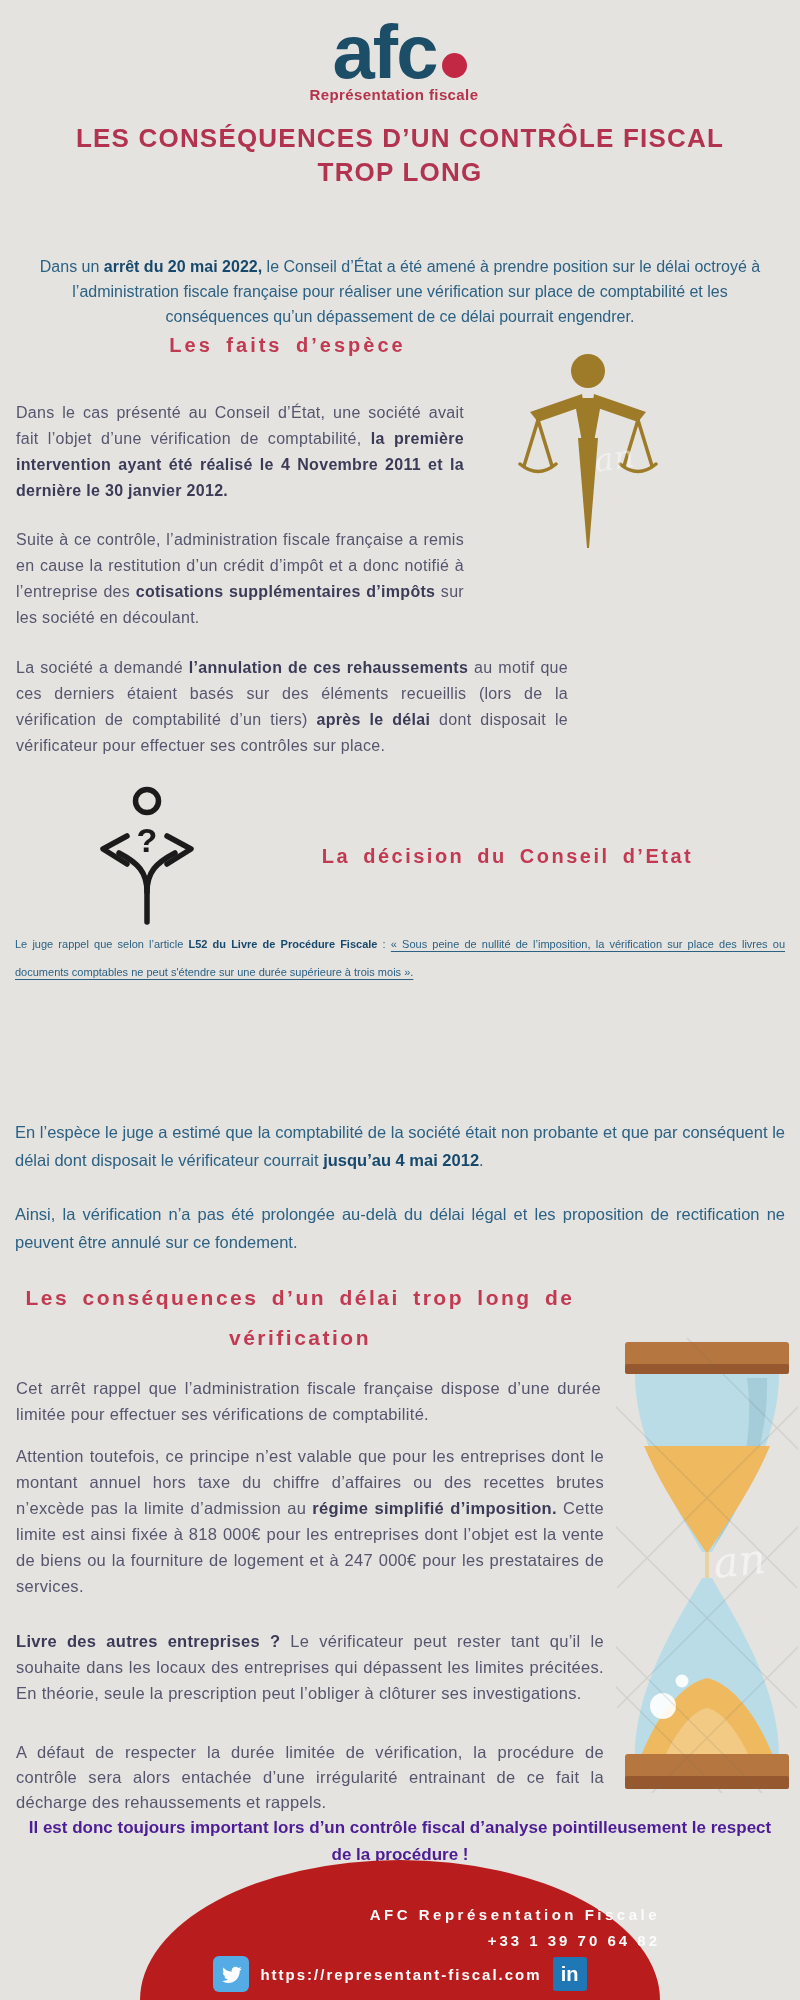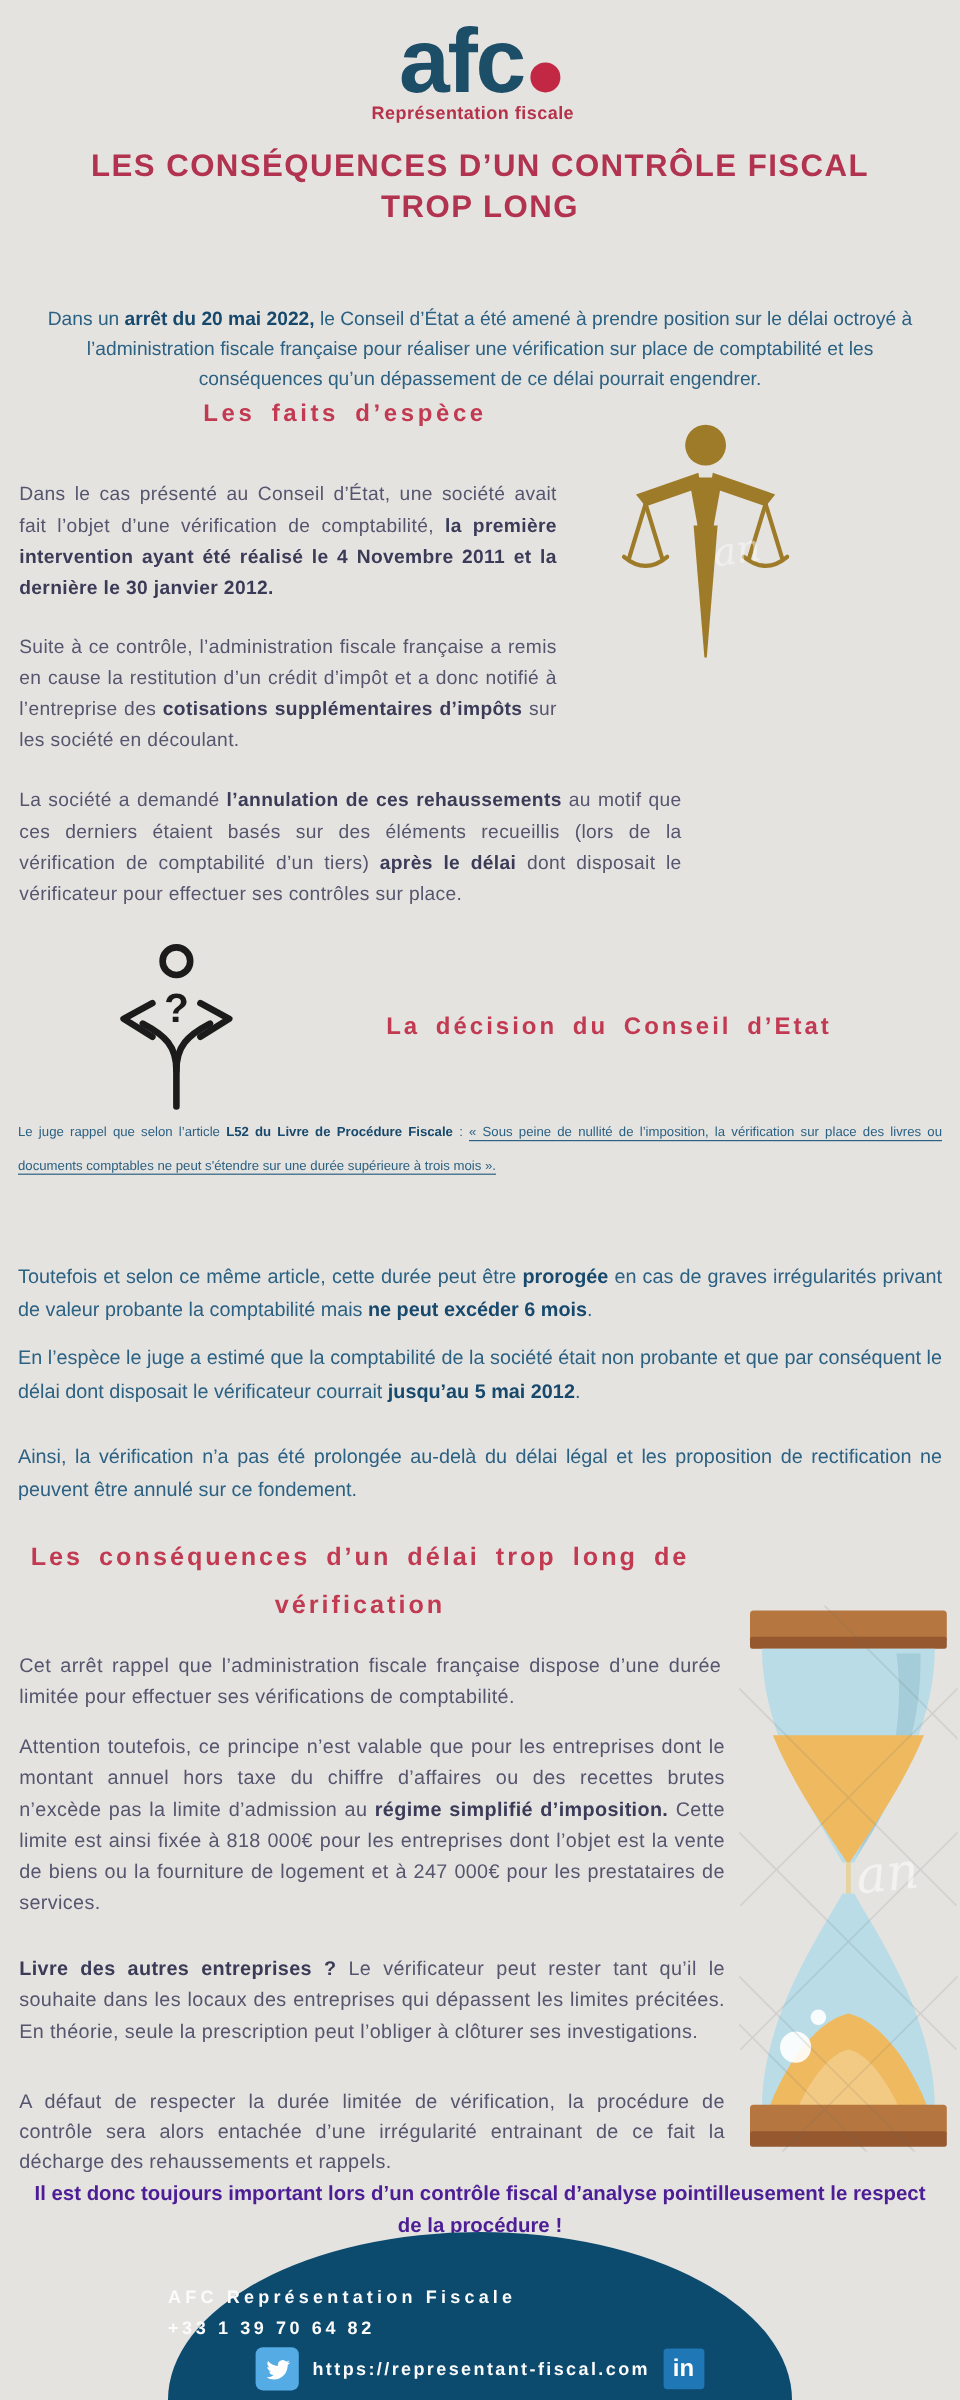--- a/index.html
+++ b/index.html
@@ -36,22 +36,22 @@
   .p-dec-4{top:1200px;left:15px;width:770px;font-size:16.5px;line-height:28px;}
   .h-cons{top:1278px;left:0;width:600px;font-size:21px;line-height:40px;letter-spacing:2.5px;}
   .p-cons-1{top:1375px;left:16px;width:585px;font-size:16.5px;line-height:26px;}
   .p-cons-2{top:1443px;left:16px;width:588px;font-size:16.5px;line-height:26px;}
   .p-cons-3{top:1628px;left:16px;width:588px;font-size:16.5px;line-height:26px;}
   .p-cons-4{top:1740px;left:16px;width:588px;font-size:16.5px;line-height:25px;}
   .hourglass{position:absolute;left:616px;top:1338px;width:182px;height:455px;}
   .closing{position:absolute;top:1814px;left:20px;width:760px;text-align:center;
            font-size:17px;font-weight:700;color:#4c1d95;line-height:27px;}
   
-  .dome{position:absolute;left:140px;top:1860px;width:520px;height:140px;background:#0c4a6e;
-        border-radius:260px 260px 0 0 / 140px 140px 0 0;text-align:left;color:#fbfbfb;}
+  .dome{position:absolute;left:140px;top:1860px;width:520px;height:140px;background:#b91c1c;
+        border-radius:260px 260px 0 0 / 140px 140px 0 0;text-align:right;color:#fbfbfb;}
   .dome-company{padding-top:46px;font-size:15px;font-weight:700;letter-spacing:3.5px;}
   .dome-phone{margin-top:9px;font-size:15px;font-weight:700;letter-spacing:3px;}
   .dome-row{margin-top:7px;display:flex;justify-content:center;align-items:center;gap:11px;}
   .dome-url{font-size:15px;font-weight:700;letter-spacing:2px;color:#fbfbfb;}
   .sq-tw{width:36px;height:36px;border-radius:6px;background:#55abe4;display:flex;align-items:center;justify-content:center;}
   .sq-li{width:34px;height:34px;border-radius:3px;background:#1f77b5;display:flex;align-items:center;justify-content:center;
          font-size:20px;font-weight:800;color:#ffffff;font-family:"Liberation Sans",sans-serif;}
   .wm{font-family:"DejaVu Serif",serif;font-style:italic;}
 </style>
 </head>
@@ -106,22 +106,21 @@
         <path d="M75,136 L75,106 C75,86 66,77 47,67"></path>
         <path d="M55,50 L31,63 L55,78"></path>
         <path d="M75,106 C75,86 84,77 103,67"></path>
         <path d="M95,50 L119,63 L95,78"></path>
       </g>
       <text x="75" y="66" font-size="34" font-weight="bold" fill="#1b1b1b" text-anchor="middle" font-family="Liberation Sans, sans-serif">?</text>
     </svg>
   </div>
   <div class="red-heading h-decision">La décision du Conseil d’Etat</div>
   <div class="para txt-steel p-dec-1"><span>Le juge rappel que selon l’article </span><span class="b">L52 du Livre de Procédure Fiscale</span><span> : </span><span class="u">« Sous peine de nullité de l’imposition, la vérification sur place des livres ou documents comptables ne peut s'étendre sur une durée supérieure à trois mois ».</span></div>
-  <div class="para txt-steel p-dec-2"><span>Toutefois et selon ce même article, cette durée peut être </span><span class="b">prorogée</span><span> en cas de graves irrégularités privant de valeur probante la comptabilité mais </span><span class="b">ne peut excéder 6 mois</span><span>.</span></div>
-  <div class="para txt-steel p-dec-3"><span>En l’espèce le juge a estimé que la comptabilité de la société était non probante et que par conséquent le délai dont disposait le vérificateur courrait </span><span class="b">jusqu’au 5 mai 2012</span><span>.</span></div>
+  <div class="para txt-steel p-dec-3"><span>En l’espèce le juge a estimé que la comptabilité de la société était non probante et que par conséquent le délai dont disposait le vérificateur courrait </span><span class="b">jusqu’au 4 mai 2012</span><span>.</span></div>
   <div class="para txt-steel p-dec-4"><span>Ainsi, la vérification n’a pas été prolongée au-delà du délai légal et les proposition de rectification ne peuvent être annulé sur ce fondement.</span></div>
 
   <div class="red-heading h-cons">Les conséquences d’un délai trop long de vérification</div>
   <div class="para txt-slate p-cons-1"><span>Cet arrêt rappel que l’administration fiscale française dispose d’une durée limitée pour effectuer ses vérifications de comptabilité.</span></div>
   <div class="para txt-slate p-cons-2"><span>Attention toutefois, ce principe n’est valable que pour les entreprises dont le montant annuel hors taxe du chiffre d’affaires ou des recettes brutes n’excède pas la limite d’admission au </span><span class="b">régime simplifié d’imposition.</span><span> Cette limite est ainsi fixée à 818 000€ pour les entreprises dont l’objet est la vente de biens ou la fourniture de logement et à 247 000€ pour les prestataires de services.</span></div>
   <div class="para txt-slate p-cons-3"><span class="b">Livre des autres entreprises ?</span><span>  Le vérificateur peut rester tant qu’il le souhaite dans les locaux des entreprises qui dépassent les limites précitées. En théorie, seule la prescription peut l’obliger à clôturer ses investigations.</span></div>
   <div class="para txt-slate p-cons-4"><span>A défaut de respecter la durée limitée de vérification, la procédure de contrôle sera alors entachée d’une irrégularité entrainant de ce fait la décharge des rehaussements et rappels.</span></div>
 
   <div class="hourglass">
     <svg viewBox="0 0 180 455" width="182" height="455">

